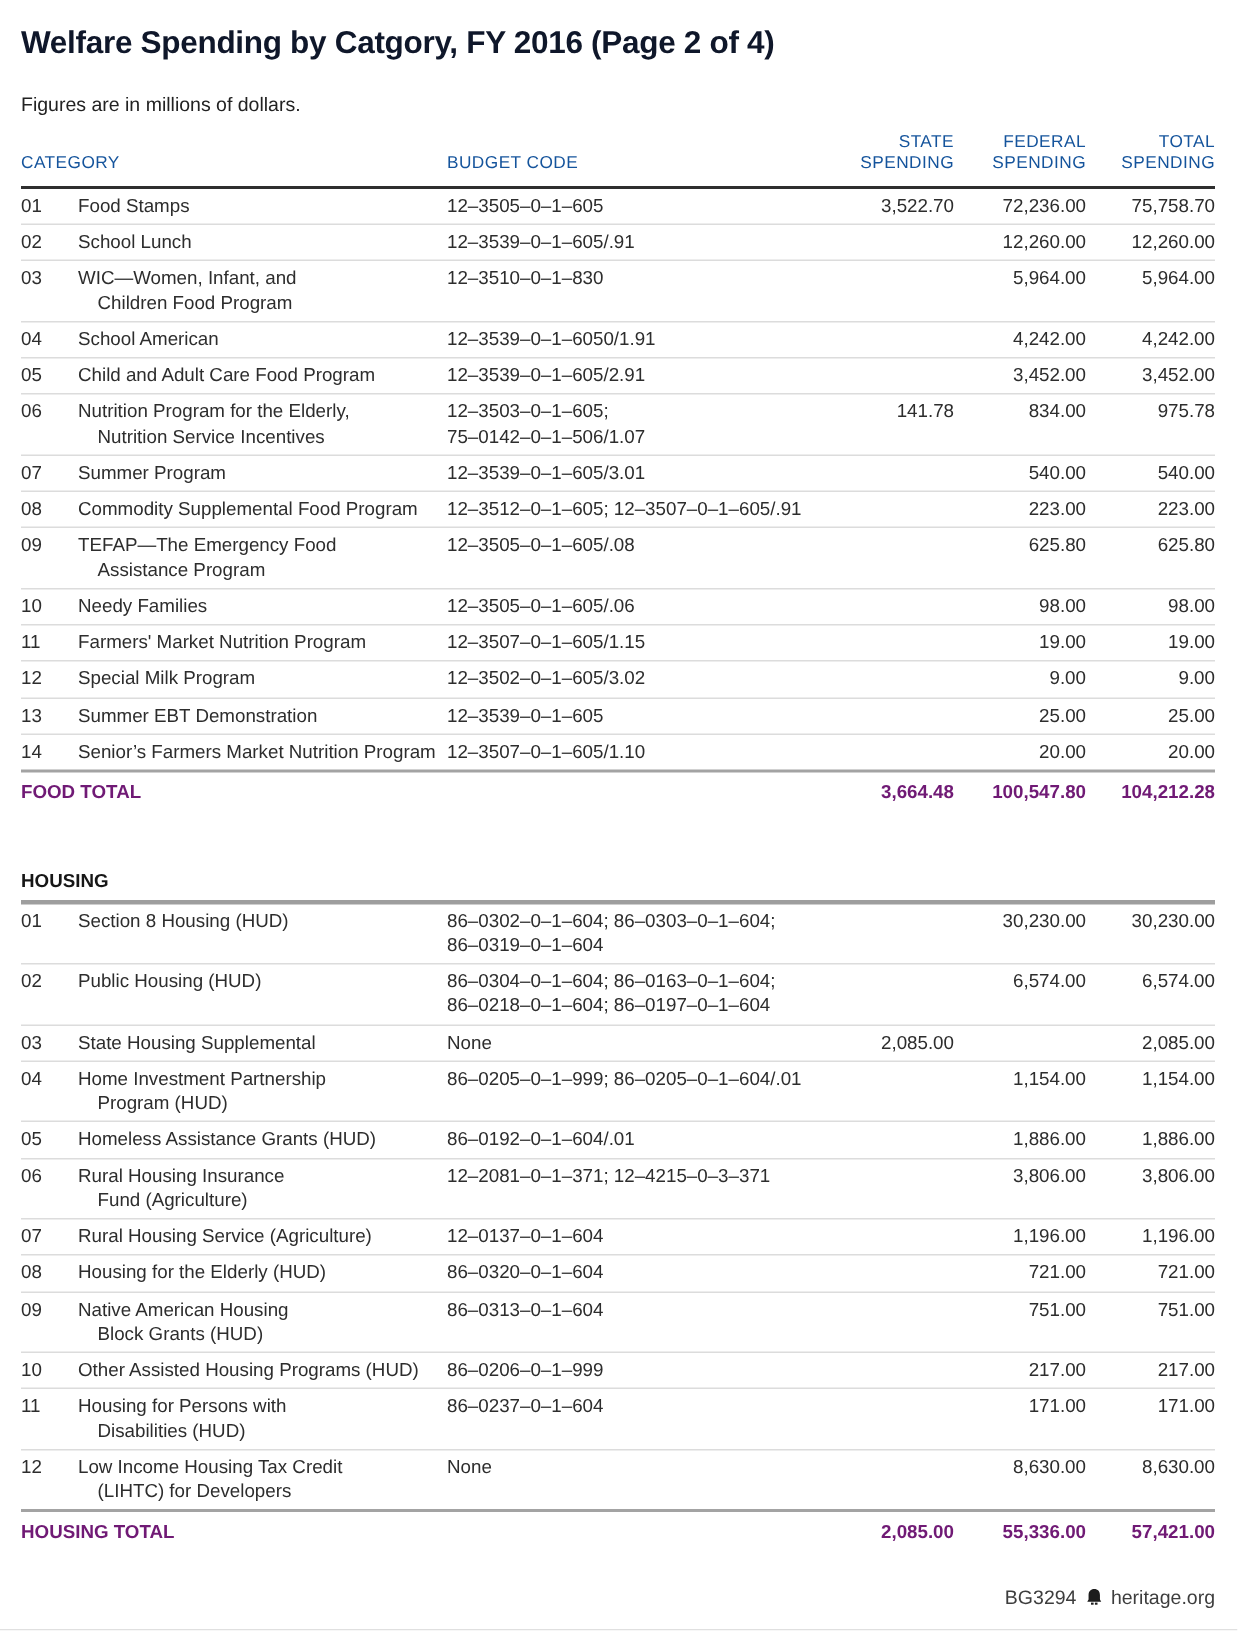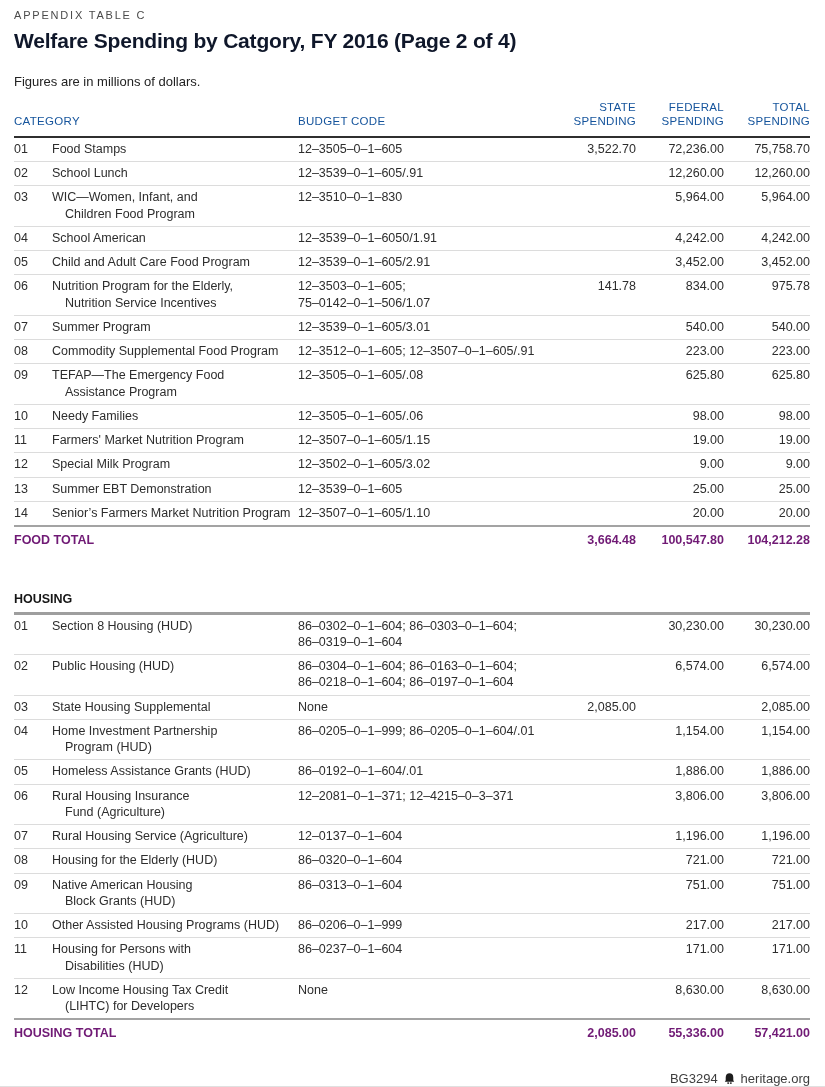--- a/index.html
+++ b/index.html
@@ -45,32 +45,31 @@
     font-weight:700; color:#161616; padding:9px 0 4px 0;
     border-bottom:3px solid #9e9e9e; font-size:12.5px;
   }
   tr.total-row td {
     font-weight:700; color:#701a75; border-top:2px solid #a3a3a3;
     padding:5px 0 7px 0;
   }
   tr.spacer-row td { height:27px; border:none; }
 
   .footer {
-    position:absolute; right:15px; bottom:1px;
+    position:absolute; right:15px; bottom:15px;
     display:flex; align-items:center; gap:5px;
     font-size:13px; color:#3d3d3d;
   }
   .bell { width:13px; height:13px; fill:#1d1d1d; display:inline-block; }
   .bottom-edge { position:absolute; left:0; right:0; bottom:0; height:1px; background:#e0e0e0; }
 </style>
 </head>
 <body>
 
 <div class="page">
-  <div class="eyebrow">APPENDIX TABLE C</div>
   <h1 class="title">Welfare Spending by Catgory, FY 2016 (Page 2 of 4)</h1>
   <div class="subtitle">Figures are in millions of dollars.</div>
 
   <table>
     <colgroup>
       <col class="c-num">
         <col class="c-cat">
         <col class="c-code">
       <col class="c-state">
         <col class="c-fed">

